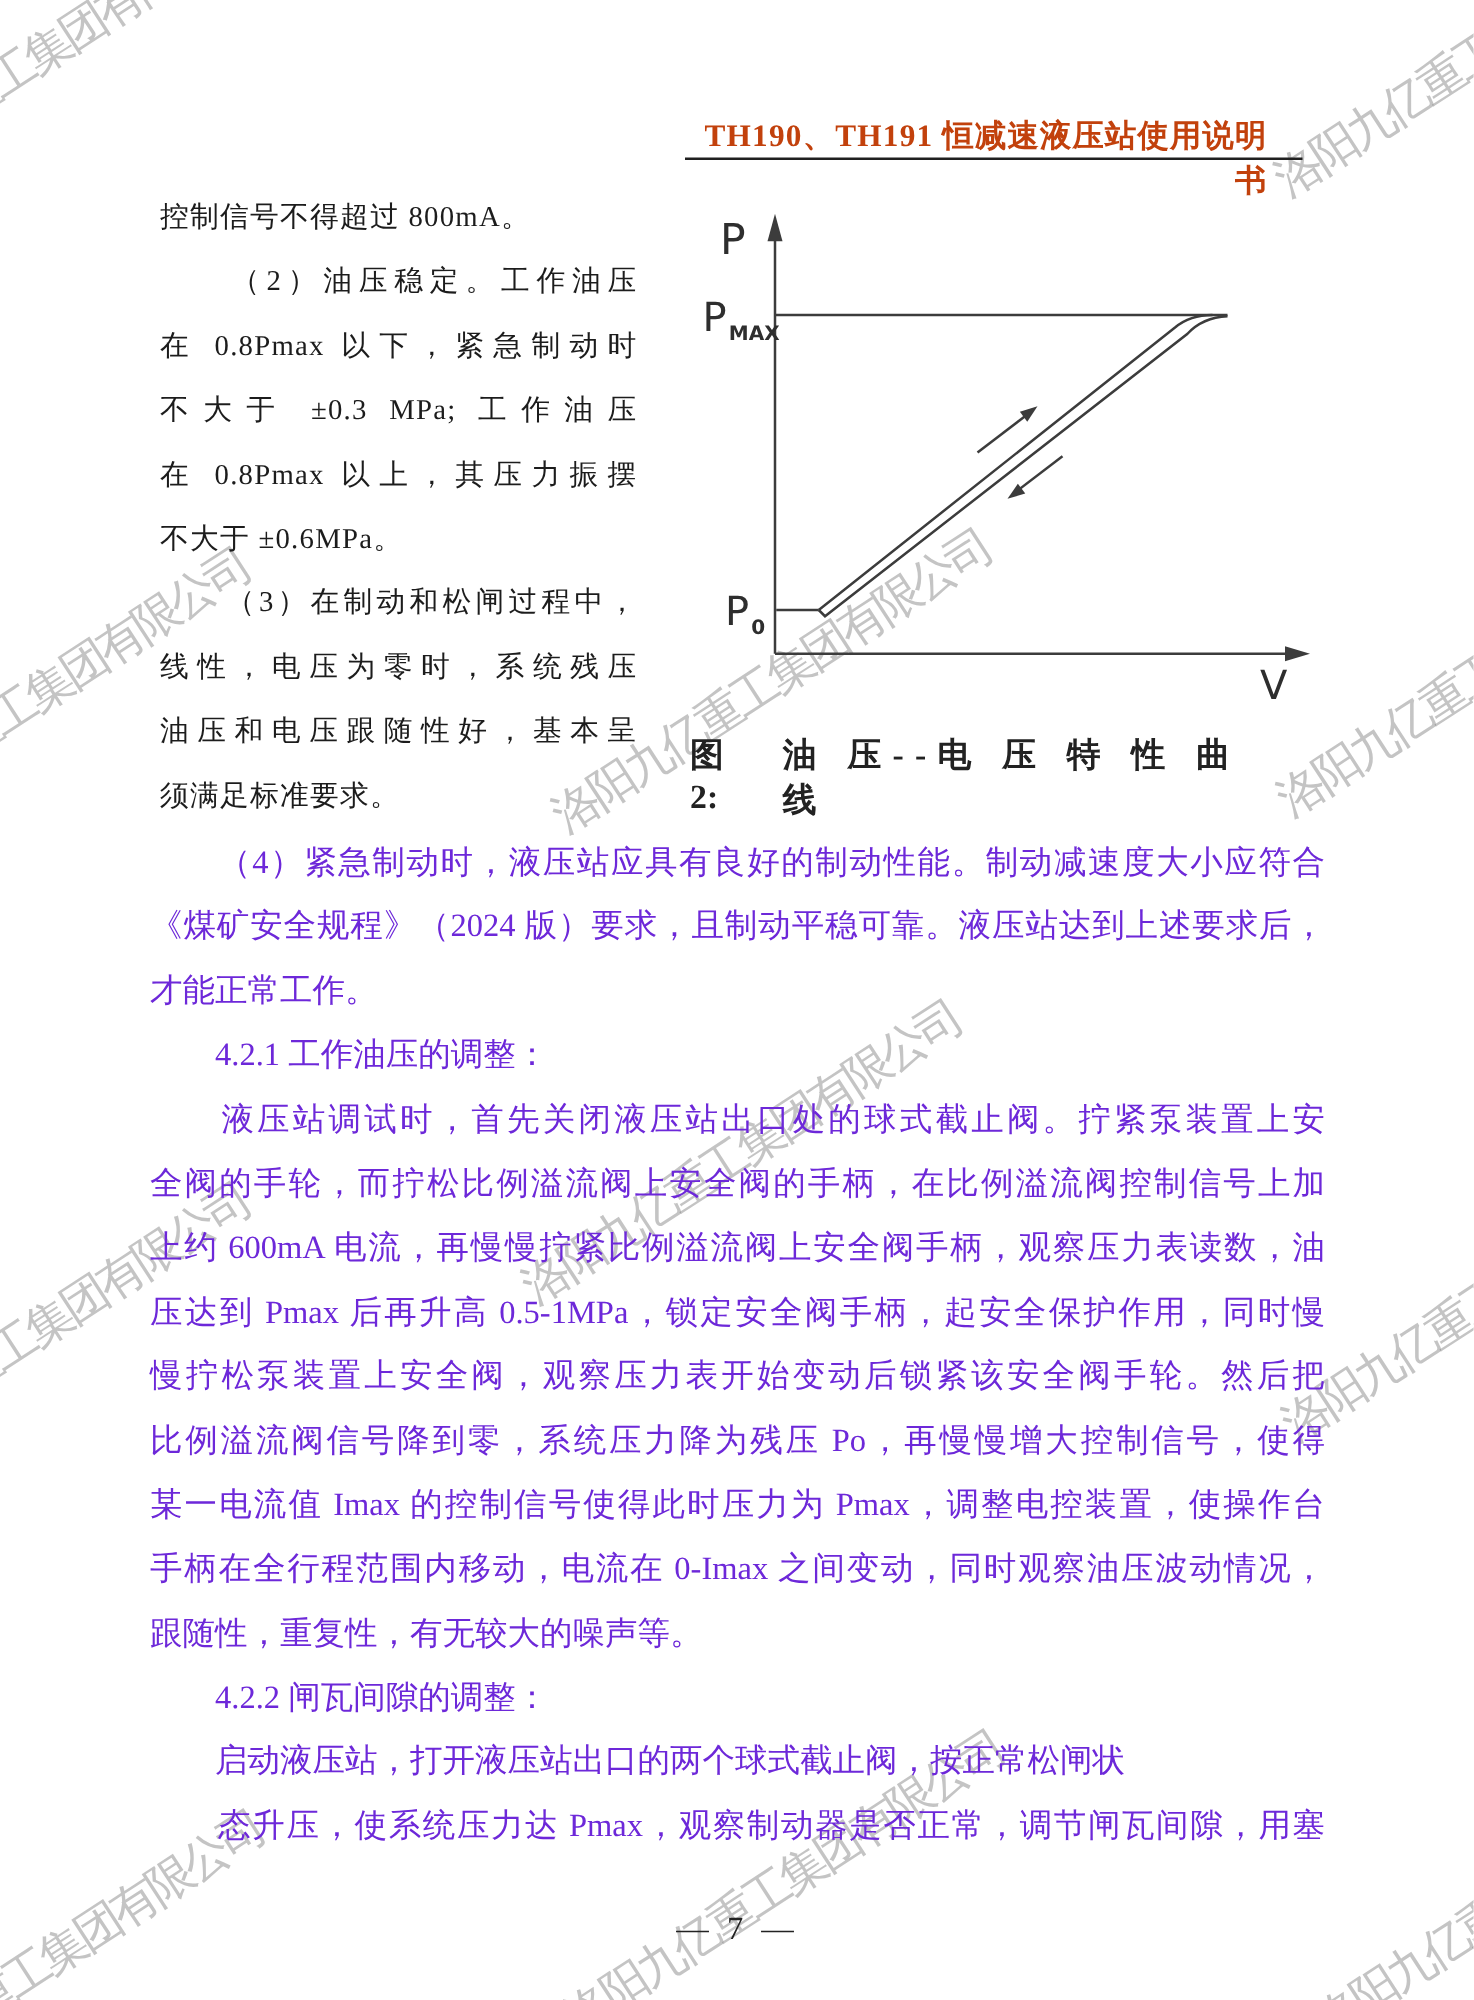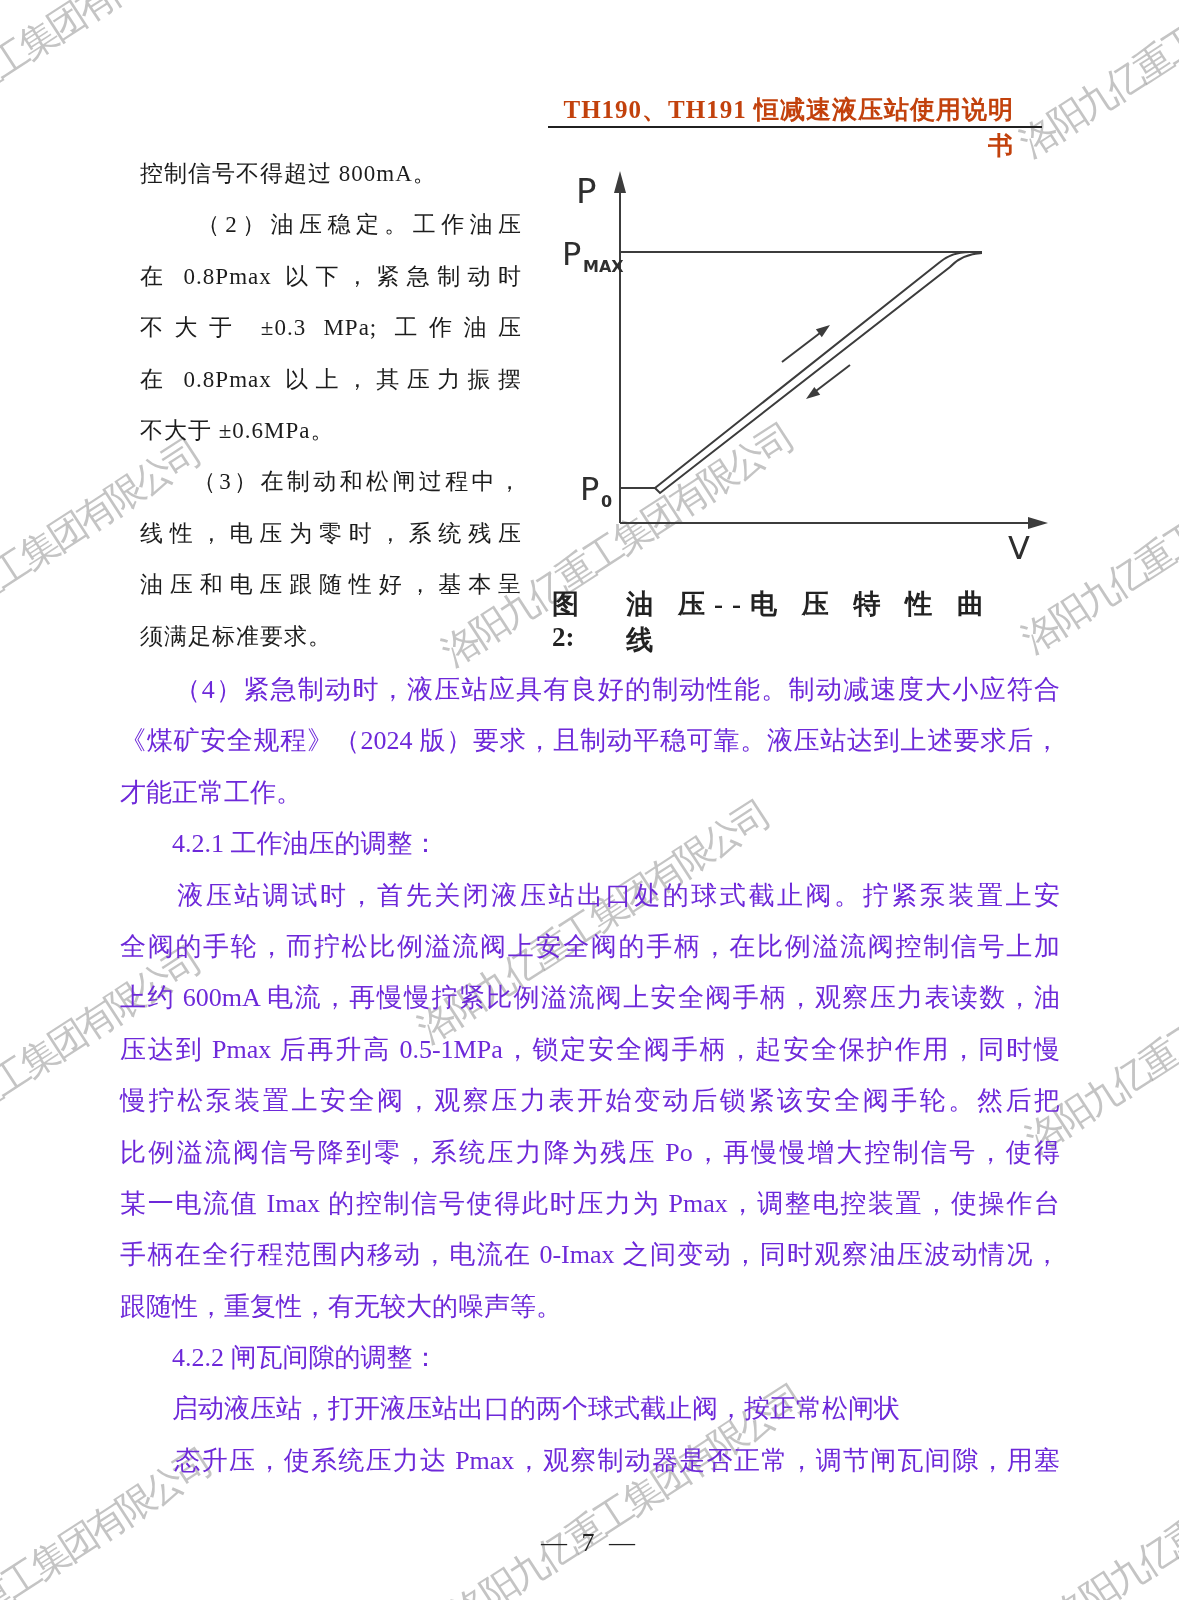--- a/index.html
+++ b/index.html
@@ -20,21 +20,21 @@
   
   .header {
     position:absolute; left:548px; top:92px; width:494px; height:36px;
     border-bottom:2px solid #202020;
     text-align:right; font-weight:bold; font-size:25px;
     letter-spacing:1px; line-height:36px; padding-right:28px;
     box-sizing:border-box; color:#c2410c;
   }
   
   .leftcol {
-    position:absolute; left:140px; top:148px; width:382px;
+    position:absolute; left:128px; top:148px; width:382px;
     font-size:23px; letter-spacing:1px; color:#1c1c1c;
   }
   .bodycol {
     position:absolute; left:120px; top:664px; width:940px;
     font-size:26px; color:#6d28d9;
   }
   .tline { line-height:51.4px; height:51.4px; white-space:nowrap; text-align:left; }
   .tline.fill { white-space:normal; text-align:justify; text-align-last:justify; }
   
   .chart { position:absolute; left:550px; top:155px; }

